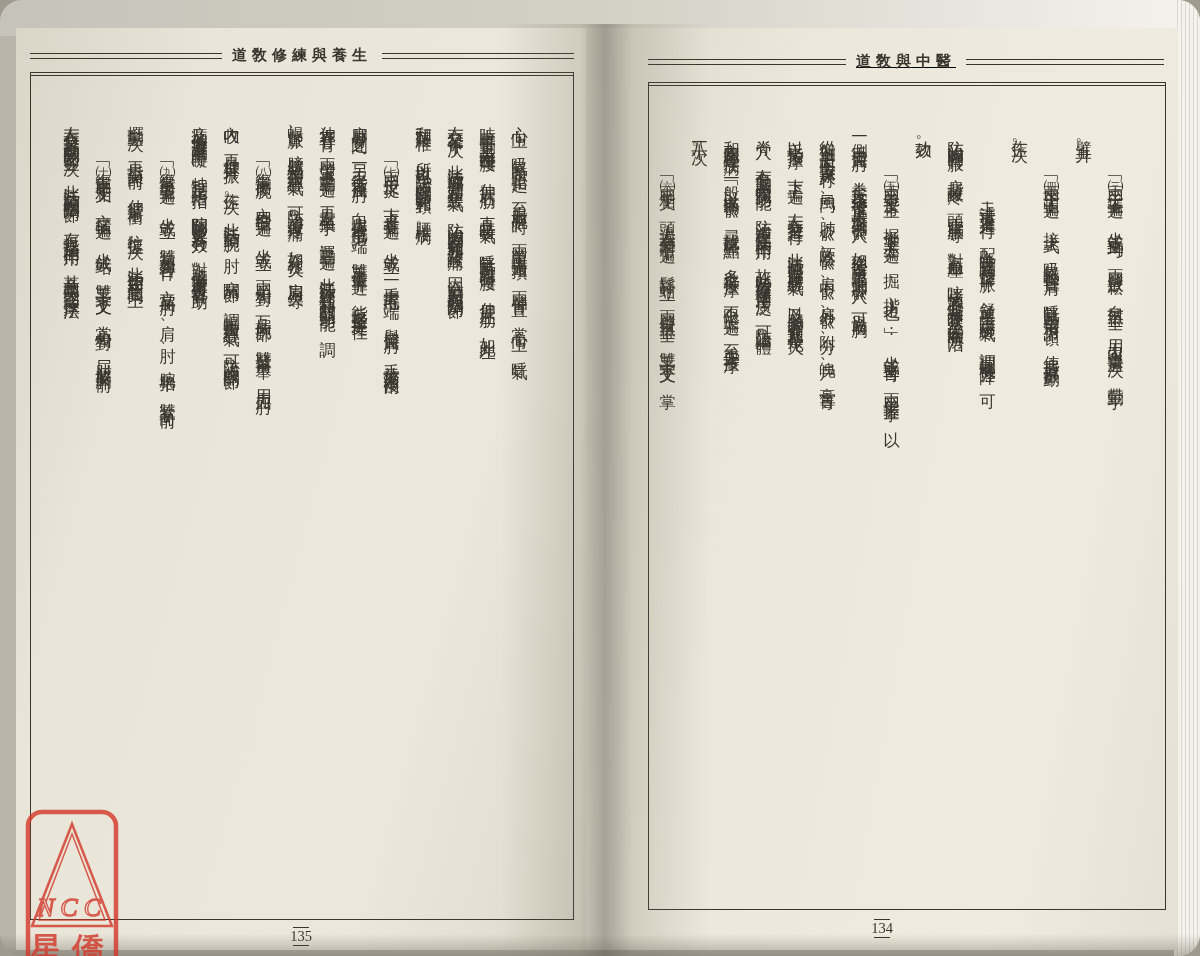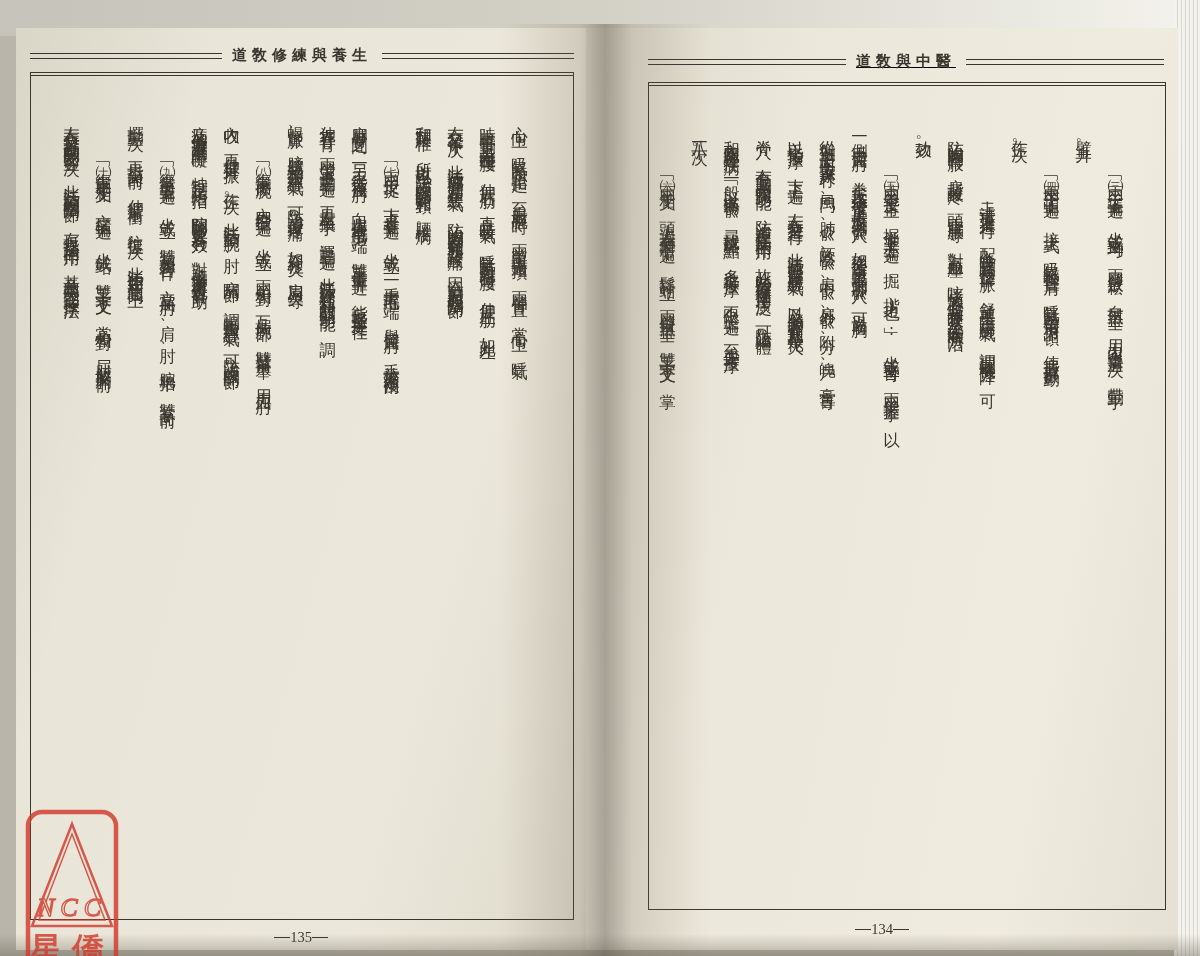--- a/index.html
+++ b/index.html
@@ -1,17 +1,17 @@
 <!DOCTYPE html>
 <html style="--ink: #38362e; --paper: #eae6d9; --stamp_red: #d23a2c;"><head>
 <meta charset="utf-8">
 <style>
   html,body{margin:0;padding:0;background:#9e9a8e;}
   .photo{position:relative;width:1200px;height:956px;overflow:hidden;
-         background:#b9b5aa;font-family:"Liberation Serif", serif;}
+         background:#b9b5aa;font-family:"Liberation Serif", serif;border-radius:22px;}
 
   
   .top-edge{position:absolute;left:0;top:0;width:1200px;height:36px;
             background:linear-gradient(90deg,#c6c3ba,#d3d0c6 50%,#ecebe3 88%,#f4f2ec);}
   .right-edge{position:absolute;right:0;top:0;width:26px;height:956px;
               background:repeating-linear-gradient(90deg,#f4f2ec 0 3px,#dbd8cf 3px 4px);}
   .bottom-shadow{position:absolute;left:0;bottom:0;width:1200px;height:22px;
                  background:linear-gradient(rgba(90,85,70,0),rgba(90,85,70,.38));z-index:4;}
 
   
@@ -40,21 +40,21 @@
   .page.right .frame{left:62px;right:12px;top:54px;bottom:40px;}
 
   .vtext{position:absolute;inset:0;writing-mode:vertical-rl;text-orientation:upright;
          color:var(--ink,#35332c);font-size:16.5px;letter-spacing:3.2px;}
   .page.left  .vtext{padding:40px 44px 8px 10px;}
   .page.right .vtext{padding:44px 40px 8px 6px;}
   .vcol{line-height:19px;margin-left:13px;}
 
   
   .pagenum{position:absolute;left:0;right:0;display:flex;justify-content:center;
-           align-items:center;gap:0;color:var(--ink,#35332c);font-size:14.5px;}
+           align-items:center;gap:0;color:var(--ink,#35332c);font-size:14.5px;flex-direction:column;}
   .page.left  .pagenum{bottom:4px;}
   .page.right .pagenum{bottom:12px;}
   .pn-dash{width:16px;border-top:1.2px solid var(--ink,#35332c);}
 
   
   .stamp{position:absolute;left:24px;top:808px;z-index:5;opacity:.82;}
 </style>
 </head>
 <body>
 

